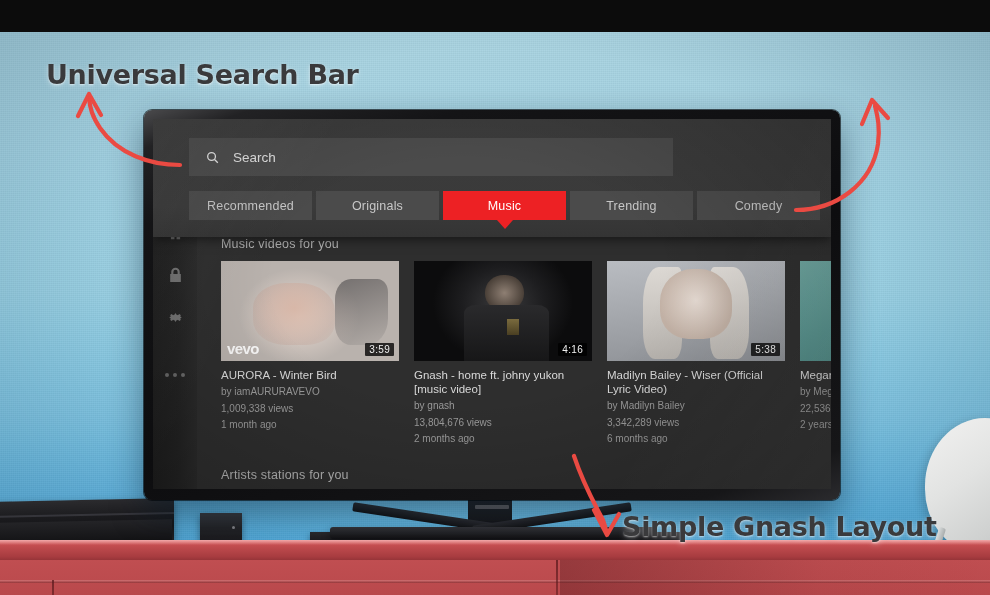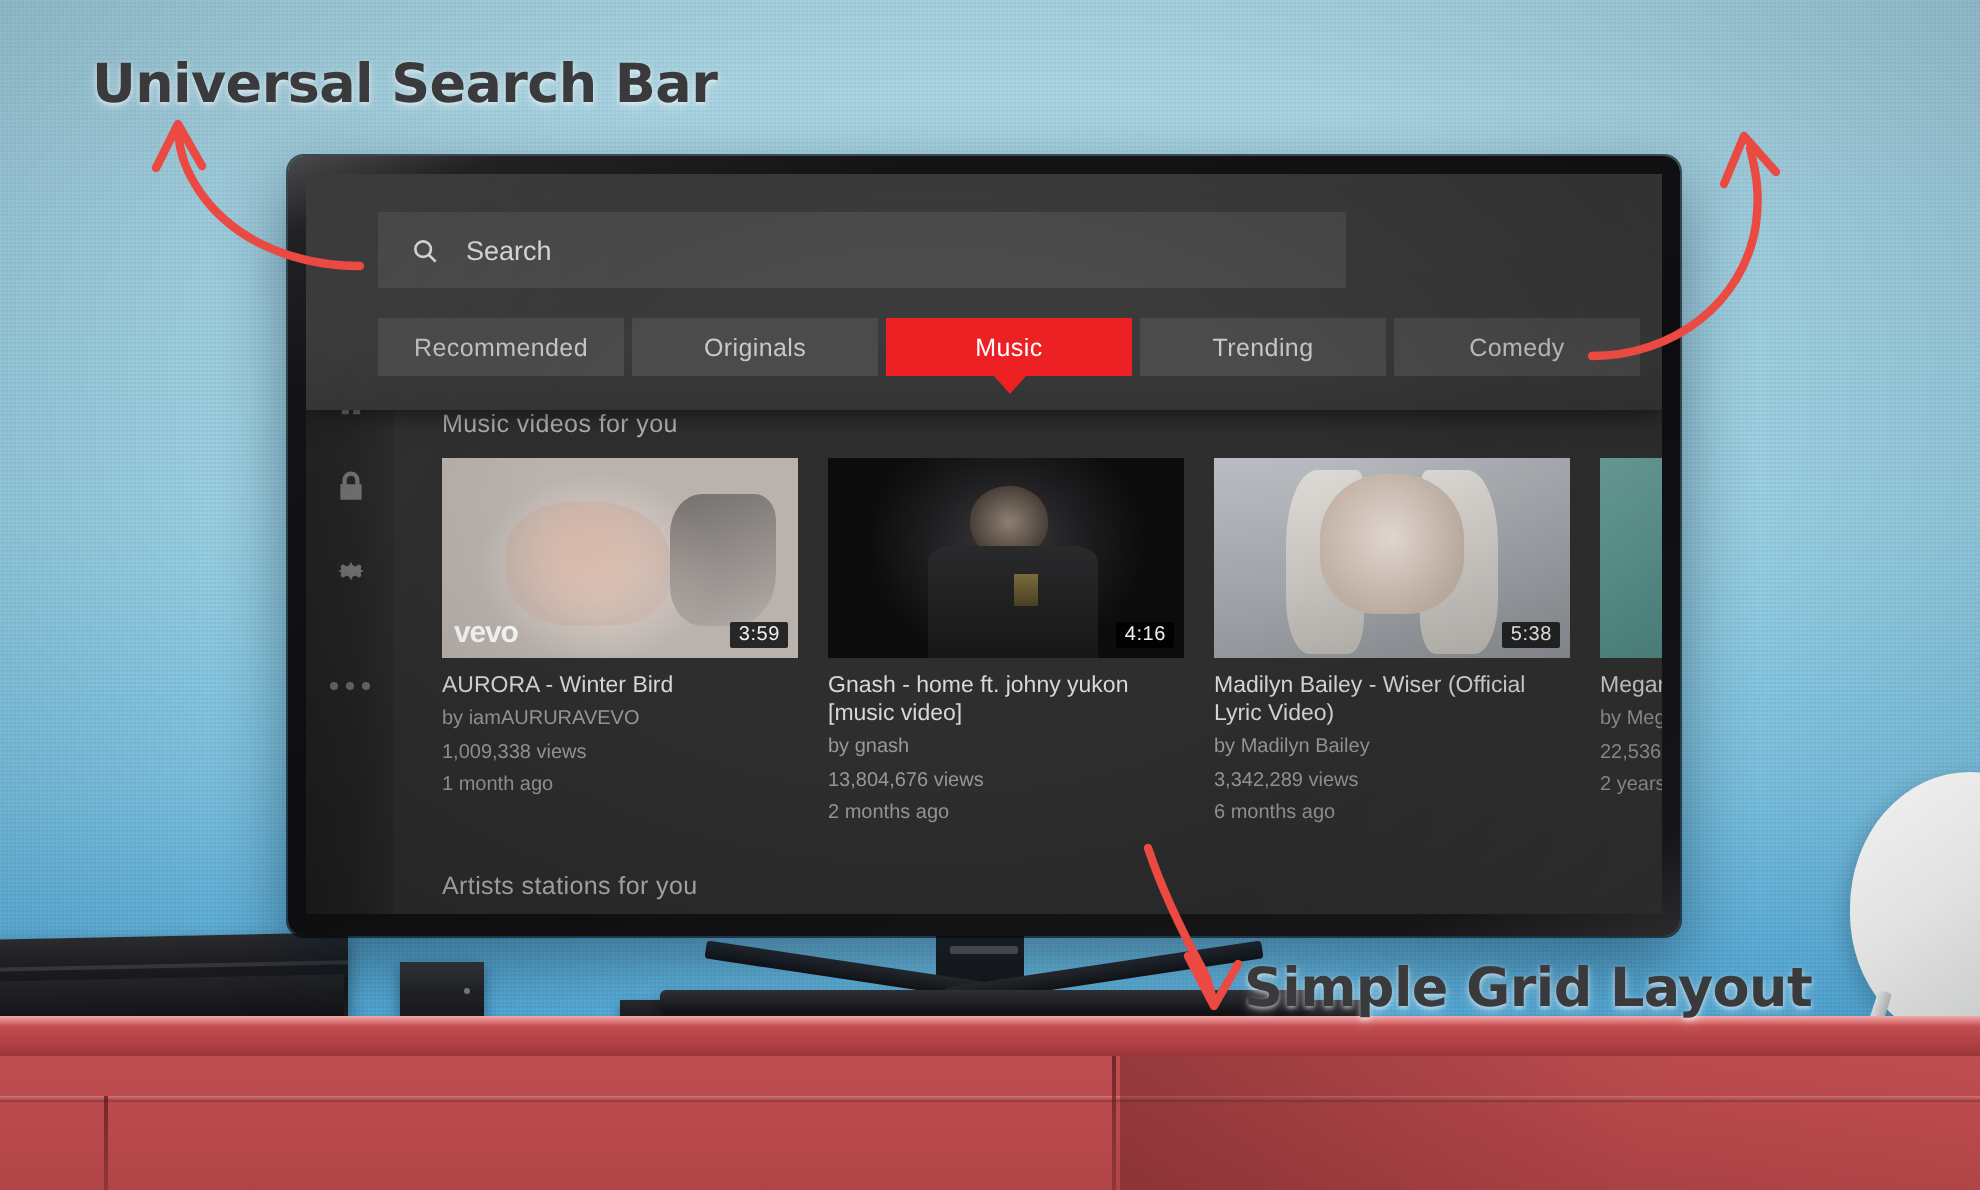--- a/index.html
+++ b/index.html
@@ -3,21 +3,21 @@
 <meta charset="utf-8">
 <style>
   * { margin:0; padding:0; box-sizing:border-box; }
   html,body{ width:990px; height:595px; overflow:hidden; }
   body{
     font-family:"Liberation Sans", sans-serif;
     position:relative; background:#0c0c0c;
   }
 
   
-  #scene{ position:absolute; inset:0; overflow:hidden; }
+  #scene{ position:absolute; inset:0; overflow:hidden;margin-top:32px; }
 
   .wall{
     position:absolute; left:0; top:0; width:990px; height:535px;
     background:
       radial-gradient(ellipse 560px 330px at 495px 250px, rgba(215,240,248,.85) 0%, rgba(168,214,230,.35) 45%, rgba(120,180,205,0) 72%),
       linear-gradient(180deg,#a9d3e0 0%,#a3d2e2 22%,#96cde0 48%,#7cc2e0 72%,#5fb4e0 88%,#4aa9dd 100%);
   }
   .wall-noise{
     position:absolute; inset:0;
     background-image:
@@ -446,15 +446,15 @@
     <path d="M796 178 C 836 178, 872 152, 878 112 C 880 96, 878 86, 875 74"></path>
     <polyline points="862,92 872,68 888,86"></polyline>
   </svg>
 
   <svg class="arrow-svg" style="left:0; top:0; width:990px; height:595px">
     <path d="M574 424 C 580 442, 590 464, 602 486 C 604 490, 605 494, 606 498"></path>
     <polyline points="594,478 607,503 619,482"></polyline>
   </svg>
 
   <div class="anno" id="anno-search">Universal Search Bar</div>
-  <div class="anno" id="anno-grid">Simple Grid Layout</div>
+  <div class="anno" id="anno-grid">Simple Gnash Layout</div>
 
 </div>
 
 </body></html>

